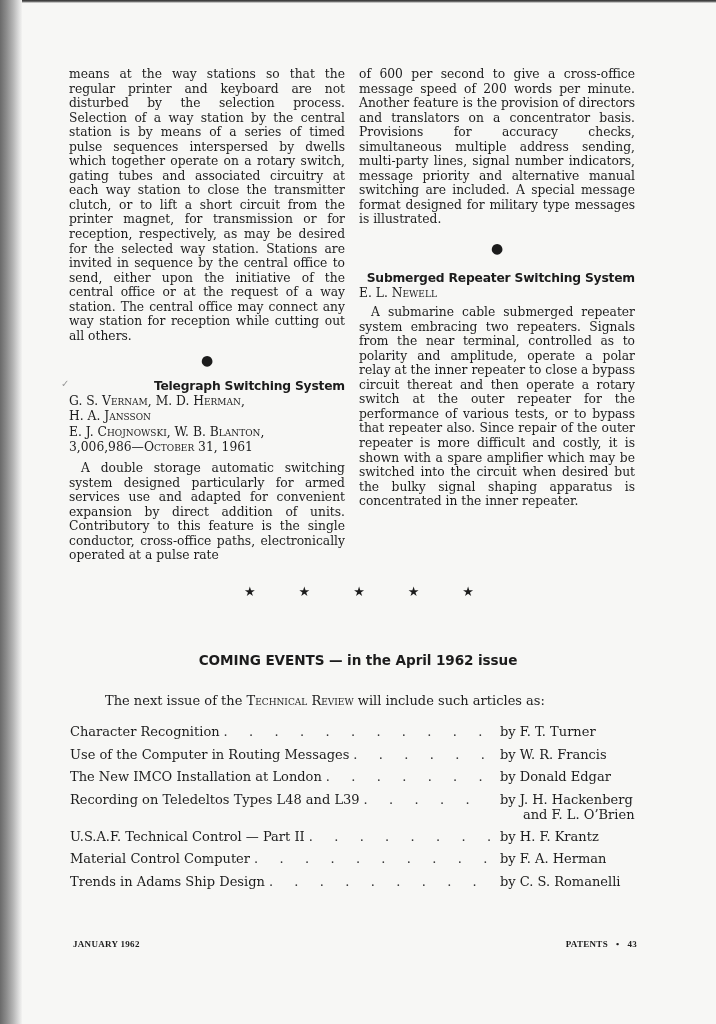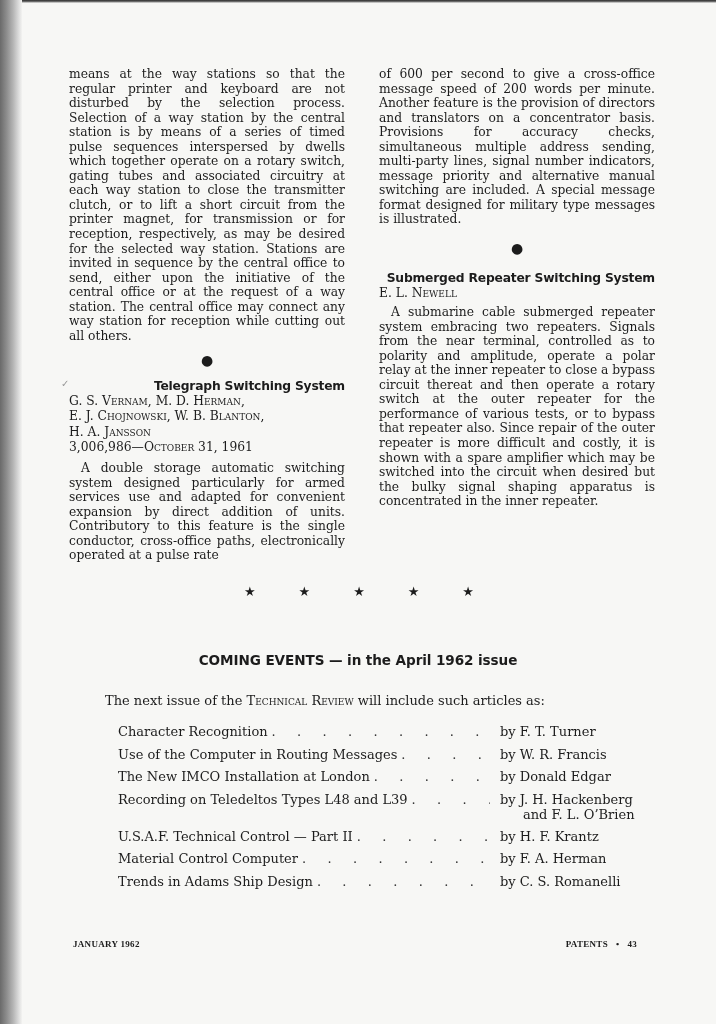--- a/index.html
+++ b/index.html
@@ -16,21 +16,21 @@
   .spine {
     position: absolute; left: 0; top: 0; width: 22px; height: 1024px;
     background: linear-gradient(to right, #6a6a6a 0%, #8d8d8d 30%, #b5b5b5 60%, #dcdcdc 85%, #f3f3f1 100%);
   }
   .col {
     position: absolute; width: 276px;
     font-size: 12.3px; line-height: 14.55px;
     text-align: justify; hyphens: manual;
   }
   .col-left { left: 69px; top: 67px; }
-  .col-right { left: 359px; top: 67px; margin-left: 20px; }
+  .col-right { left: 359px; top: 67px; }
   .col p { margin: 0; }
   .indent { text-indent: 12px; }
   .bullet {
     text-align: center; font-size: 14px; line-height: 14px; margin: 10px 0 12px 0;
   }
   .heading {
     font-family: "DejaVu Sans", "Liberation Sans", sans-serif;
     font-weight: bold; font-size: 12.3px; letter-spacing: -0.2px;
     margin: 0 0 6px 0; text-align: right;
   }
@@ -56,21 +56,21 @@
     font-size: 13px;
   }
   .articles {
     position: absolute; top: 724px; left: 70px; width: 570px;
     font-size: 13px;
   }
   .article {
     display: flex; align-items: flex-start; height: 22.5px; position: relative;
   }
   .article.tall { height: 37px; justify-content: flex-end; }
-  .article .title { white-space: nowrap; padding-right: 4px; margin-left: 48px; }
+  .article .title { white-space: nowrap; padding-right: 4px; }
   .article .leader {
     flex: 1; overflow: hidden; white-space: nowrap; letter-spacing: 8.6px;
     color: #333; margin-right: 10px;
   }
   .article .leader::before {
     content: ". . . . . . . . . . . . . . . . . . . . . . . . . . . . . . . . . . . . . . . . . . . . .";
   }
   .article .author { width: 140px; flex-shrink: 0; line-height: 15px; }
   .article .author .line2 { display: block; padding-left: 23px; }
   .footer {
@@ -90,22 +90,22 @@
 
 <div class="col col-left">
   <p>means at the way stations so that the regular printer and keyboard are not disturbed by the selection process. Selection of a way station by the central station is by means of a series of timed pulse sequences interspersed by dwells which together operate on a rotary switch, gating tubes and associated circuitry at each way station to close the transmitter clutch, or to lift a short circuit from the printer magnet, for transmission or for recep­tion, respectively, as may be desired for the selected way station. Stations are invited in sequence by the central office to send, either upon the initiative of the central office or at the request of a way station. The central office may connect any way station for recep­tion while cutting out all others.</p>
   <div class="bullet">●</div>
 
   <div style="position:relative;">
     <span class="check-mark">✓</span>
     <p class="heading">Telegraph Switching System</p>
     <div class="authors sc">
       <div>G. S. Vernam, M. D. Herman,</div>
+      <div>H. A. Jansson</div>
       <div>E. J. Chojnowski, W. B. Blanton,</div>
-      <div>H. A. Jansson</div>
     </div>
     <p class="patent-line" style="margin-top:2px;">
       <span>3,006,986</span>—<span class="sc">October</span><span> 31, 1961</span>
     </p>
     <p class="indent" style="margin-top:4px;">A double storage automatic switching sys­tem designed particularly for armed services use and adapted for convenient expansion by direct addition of units. Contributory to this feature is the single conductor, cross-office paths, electronically operated at a pulse rate</p>
   </div>
 </div>
 
 <div class="col col-right">
   <p>of 600 per second to give a cross-office mes­sage speed of 200 words per minute. Another feature is the provision of directors and translators on a concentrator basis. Provisions for accuracy checks, simultaneous multiple address sending, multi-party lines, signal number indicators, message priority and alternative manual switching are included. A special message format designed for mili­tary type messages is illustrated.</p>

